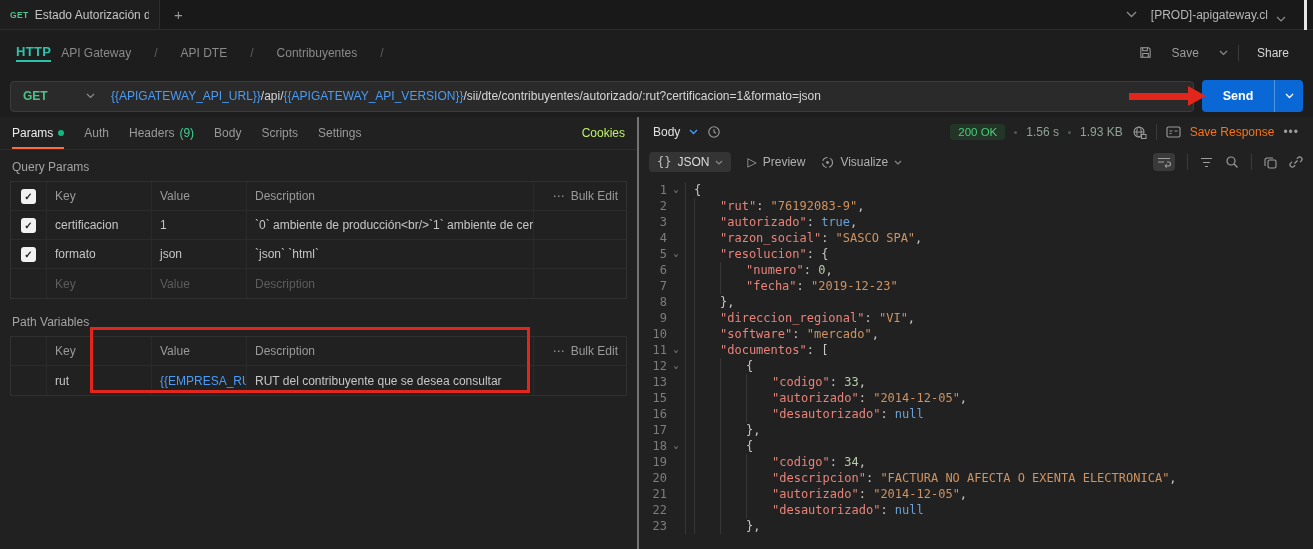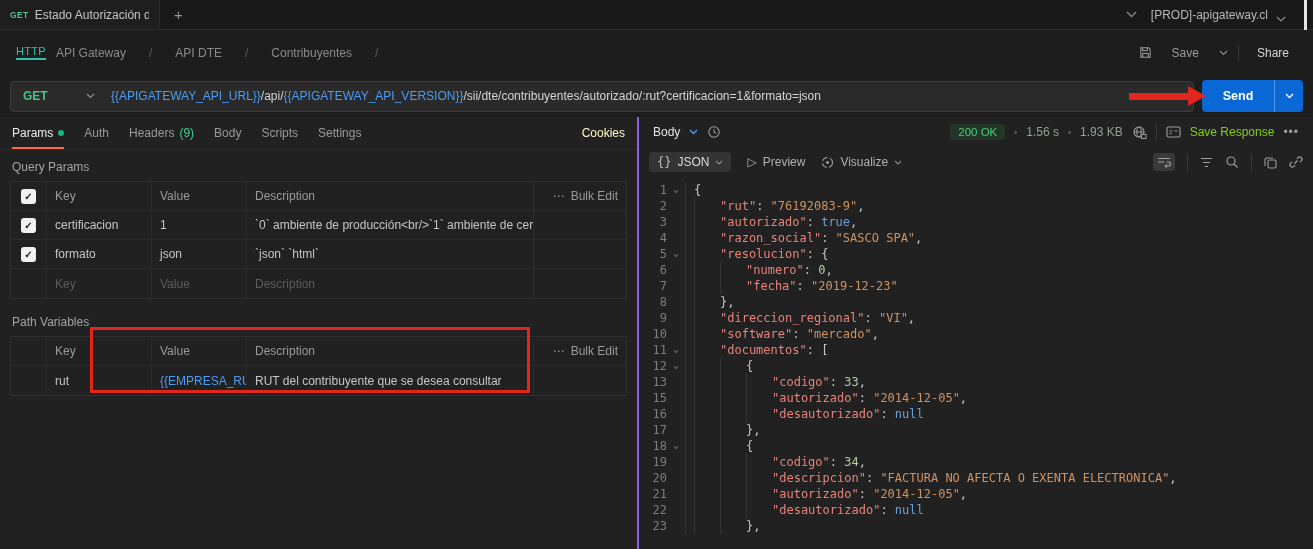--- a/index.html
+++ b/index.html
@@ -17,21 +17,21 @@
   .req-tab .m { color:#4cc38a; font-size:8.5px; font-weight:700; letter-spacing:.4px; }
   .req-tab .t { color:#c4c4c4; white-space:nowrap; overflow:hidden; width:118px; }
   .newtab { color:#9a9a9a; font-size:15px; padding:0 14px; }
   .topbar-right { margin-left:auto; display:flex; align-items:center; gap:14px; padding-right:6px; height:100%; }
   .chev { color:#8b8b8b; }
   .env { display:flex; align-items:flex-end; gap:8px; color:#b6b6b6; }
   .edge-bar { width:3px; height:30px; background:#e6e6e6; margin-left:4px; }
 
   
   .crumb-row { height:45px; display:flex; align-items:center; padding:0 16px; background:#1d1d1d; }
-  .http-badge { color:#2bc4ab; font-size:11px; font-weight:400; letter-spacing:.3px; border-bottom:2px solid #2bc4ab; padding-bottom:1px; margin-right:10px; }
+  .http-badge { color:#2bc4ab; font-size:13px; font-weight:700; letter-spacing:.3px; border-bottom:2px solid #2bc4ab; padding-bottom:1px; margin-right:10px; }
   .crumbs { display:flex; align-items:center; gap:23px; color:#8a8a8a; white-space:nowrap; }
   .crumbs .sep { color:#5f5f5f; }
   .crumbs .cur { color:#ececec; font-weight:700; }
   .crumb-actions { margin-left:auto; display:flex; align-items:center; gap:10px; color:#9c9c9c; }
   .save-grp { display:flex; align-items:center; gap:20px; }
   .vline { width:1px; height:16px; background:#3a3a3a; }
   .share { color:#d6d6d6; padding:4px 8px; }
 
   
   .url-row { position:relative; height:42px; display:flex; align-items:center; gap:8px; padding:0 10px; background:#1d1d1d; }
@@ -41,31 +41,31 @@
   .url-text { flex:1; white-space:nowrap; overflow:hidden; color:#d6d6d6; padding-left:4px; }
   .url-text .var { color:#4a9cf5; }
   .send-grp { display:flex; flex:0 0 auto; }
   .send-btn { width:72px; height:32px; background:#0968d6; color:#fff; font-weight:700; font-size:12.5px; border:none; border-radius:4px 0 0 4px; font-family:inherit; }
   .send-dd { width:29px; height:32px; background:#0968d6; border:none; border-left:1px solid rgba(255,255,255,.3); border-radius:0 4px 4px 0; color:#fff; display:flex; align-items:center; justify-content:center; }
   .red-arrow { position:absolute; right:124px; top:50%; margin-top:-3px; width:60px; height:7px; background:#e2261c; }
   .red-arrow::after { content:''; position:absolute; right:-17px; top:-7px; width:0; height:0; border-left:18px solid #e2261c; border-top:10px solid transparent; border-bottom:10px solid transparent; }
 
   
   .main { display:flex; height:432px; }
-  .left { position:relative; width:639px; flex:0 0 639px; background:#212121; border-right:2px solid #8b5cf6; }
+  .left { position:relative; width:639px; flex:0 0 639px; background:#212121; border-right:2px solid #737373; }
   .right { flex:1; background:#212121; display:flex; flex-direction:column; overflow:hidden; }
 
   
   .ltabs { height:33px; display:flex; align-items:center; gap:20px; padding:0 12px; border-bottom:1px solid #2c2c2c; color:#9a9a9a; }
   .ltab { position:relative; display:flex; align-items:center; gap:5px; height:100%; }
   .ltab.active { color:#ececec; }
   .ltab.active::after { content:''; position:absolute; left:0; right:0; bottom:0; height:2px; background:#ff6c37; }
   .gdot { width:6px; height:6px; border-radius:50%; background:#11b981; }
   .gbadge { color:#3ecf8e; }
-  .cookies { margin-left:auto; color:#fef9c3; }
+  .cookies { margin-left:auto; color:#bef264; }
 
   .lcontent { padding:0 10px; }
   .sec-label { color:#a3a3a3; margin:10px 2px 7px; }
   .ptable { border:1px solid #303030; }
   .trow { display:grid; grid-template-columns:36px 105px 95px 1fr 92px; border-bottom:1px solid #2c2c2c; min-height:29px; align-items:center; }
   .trow:last-child { border-bottom:none; }
   .tcell { padding:4px 8px; color:#c6c6c6; overflow:hidden; white-space:nowrap; border-right:1px solid #2a2a2a; align-self:stretch; display:flex; align-items:center; }
   .tcell:last-child, .tcell.nob { border-right:none; }
   .thead .tcell { color:#9a9a9a; }
   .tcell.cb { justify-content:center; }
@@ -305,21 +305,21 @@
                 <rect x="9.5" y="9.5" width="4.5" height="4" fill="#212121" stroke="currentColor" stroke-width="1"></rect>
               </svg>
           </span>
           <div class="vline"></div>
           <span class="icn">
             <svg width="15" height="12" viewBox="0 0 15 12">
                 <rect x="1" y="1" width="13" height="10" rx="1.5" stroke="currentColor" fill="none" stroke-width="1.1"></rect>
                 <path d="M3.5 5h3M8.5 5h3M3.5 7.5h2" stroke="currentColor" stroke-width="1"></path>
               </svg>
           </span>
-          <span style="color:#84cc16">Save Response</span>
+          <span style="color:#f97316">Save Response</span>
           <span class="more">•••</span>
         </div>
       </div>
 
       <div class="json-bar">
         <div class="json-pill">
           <span class="br">{}</span>
           <span>JSON</span>
           <span class="chev">
             <svg width="8" height="5" viewBox="0 0 8 5">

